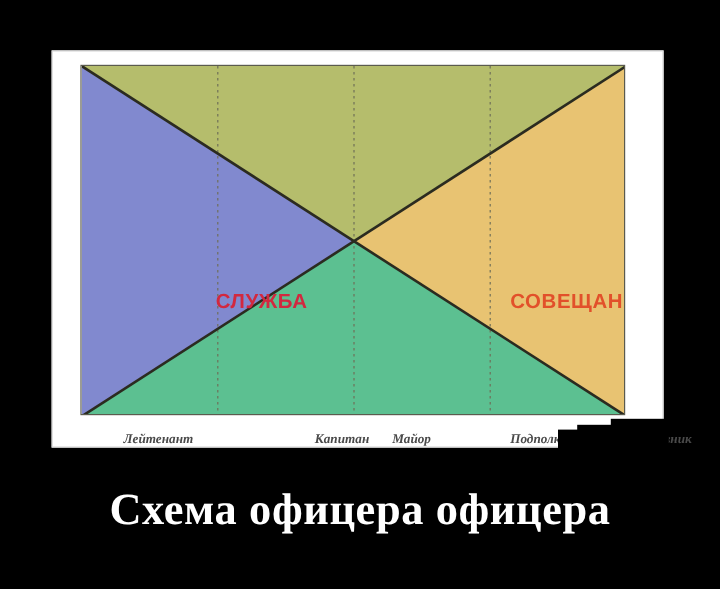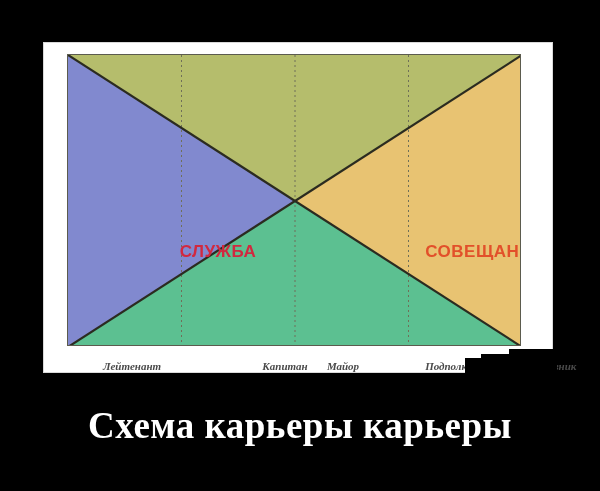--- a/index.html
+++ b/index.html
@@ -159,15 +159,15 @@
         <span class="tick-label" style="left:460px;">Полковник</span>
       </div>
 
     </div>
   </div>
 
   <div class="black-patch" id="patch-a"></div>
   <div class="black-patch" id="patch-b"></div>
   <div class="black-patch" id="patch-c"></div>
 
-  <div id="caption">Схема карьеры карьеры</div>
+  <div id="caption">Схема офицера офицера</div>
 
 </div>
 
 </body></html>

